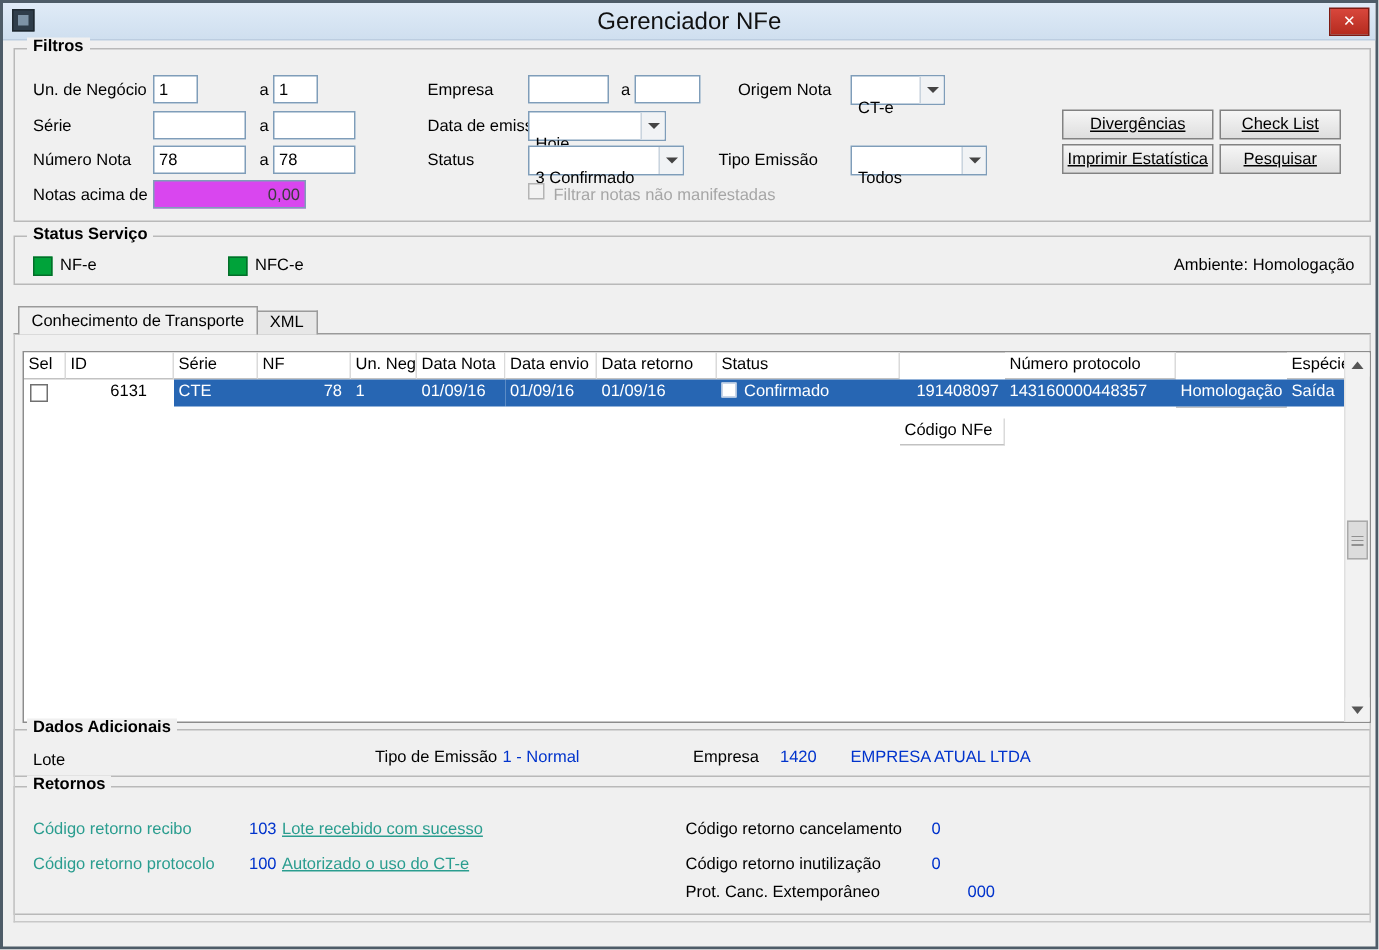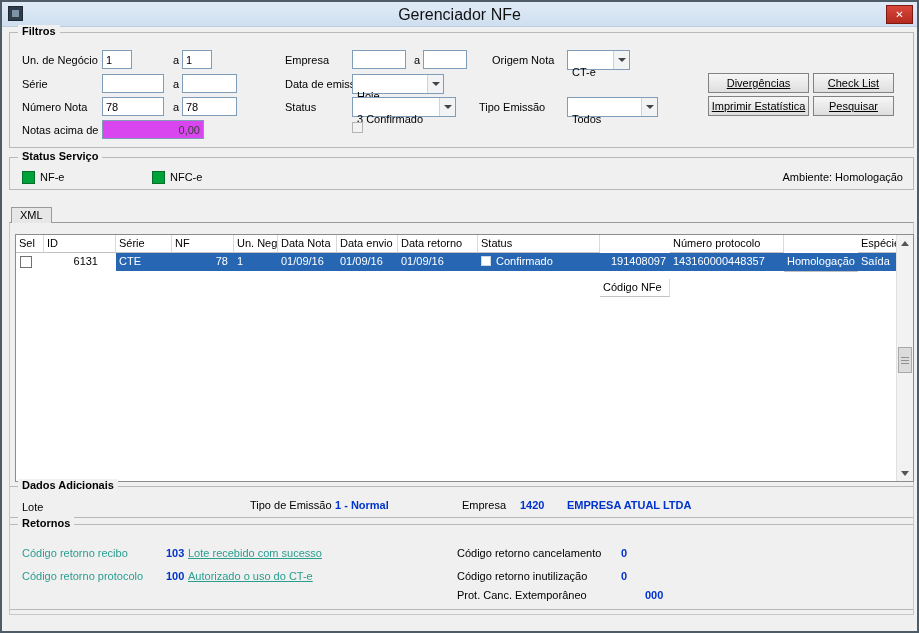--- a/index.html
+++ b/index.html
@@ -25,21 +25,21 @@
   .combo-text{padding-left:4px;flex:1;white-space:nowrap;overflow:hidden;margin-top:24px;}
   .combo-btn{width:15px;align-self:stretch;display:flex;align-items:center;justify-content:center;background:#f1f3f5;border-left:1px solid #c9d4de;}
   .tri-down{width:0;height:0;border-left:4px solid transparent;border-right:4px solid transparent;border-top:4px solid #444;}
   .btn{position:absolute;height:20px;box-sizing:border-box;border:1px solid #828282;background:linear-gradient(#f6f6f6,#dedede);
        text-align:center;line-height:18px;white-space:nowrap;}
   .btn-label{text-decoration:underline;}
   .cbx{display:inline-block;width:11px;height:11px;border:1px solid #777;background:#fff;box-sizing:border-box;}
   .cbx.disabled{border-color:#b4b4b4;background:#f2f2f2;}
   .status-sq{position:absolute;width:11px;height:11px;background:#00a33a;border:1px solid #046e2a;box-sizing:content-box;}
   .gray{color:#a6a6a6;}
-  .blue{color:#0033cc;font-weight:bold;}
+  .blue{color:#0033cc;}
   .cert{color:#0033cc;font-weight:bold;}
   .teal{color:#2a9d8f;}
   .teal-link{color:#2a9d8f;text-decoration:underline;}
   
   .pane{position:absolute;left:7px;top:220px;width:905px;height:393px;border:1px solid #c8c8c8;border-top-color:#9a9a9a;box-sizing:border-box;z-index:1;}
   .tabs{position:absolute;left:10px;top:202px;height:19px;display:flex;align-items:flex-end;z-index:3;}
   .tab{box-sizing:border-box;height:16px;line-height:15px;padding:0 8px;border:1px solid #9a9a9a;border-bottom:none;background:#e7e7e7;margin-left:-1px;white-space:nowrap;}
   .tab.active{height:19px;line-height:18px;background:#f0f0f0;margin-left:0;position:relative;z-index:2;}
   
   .grid{position:absolute;left:13px;top:232px;width:899px;height:248px;background:#fff;border:1px solid #8c8c8c;box-sizing:border-box;z-index:2;}
@@ -141,31 +141,35 @@
   <div class="btn" style="left:706px;top:94px;width:101px;">
     <span class="btn-label">Imprimir Estatística</span>
   </div>
   <div class="btn" style="left:811px;top:94px;width:81px;">
     <span class="btn-label">Pesquisar</span>
   </div>
 
   <span class="lbl" style="left:20px;top:120px;">Notas acima de</span>
   <input class="tb readonly" style="left: 100px; top: 118px; width: 102px;" value="0,00">
   <span class="cbx disabled" style="position:absolute;left:350px;top:120px;"></span>
+  <span class="lbl gray" style="left:367px;top:120px;">Filtrar notas não manifestadas</span>
 
   <div class="group" style="left:7px;top:155px;width:905px;height:33px;"></div>
   <span class="group-title" style="left:16px;top:148px;">Status Serviço</span>
   <span class="status-sq" style="left:20px;top:169px;"></span>
   <span class="lbl" style="left:38px;top:167px;">NF-e</span>
   <span class="status-sq" style="left:150px;top:169px;"></span>
   <span class="lbl" style="left:168px;top:167px;">NFC-e</span>
   <span class="lbl" style="right:14px;top:167px;">Ambiente: Homologação</span>
 
   <div class="pane"></div>
   <div class="tabs">
+    <div class="tab active">
+      <span>Conhecimento de Transporte</span>
+    </div>
     <div class="tab">
       <span>XML</span>
     </div>
   </div>
 
   <div class="grid">
     <div class="grid-header">
       <div class="gh" style="width:28px;">Sel</div>
       <div class="gh" style="width:72px;">ID</div>
       <div class="gh" style="width:56px;">Série</div>

